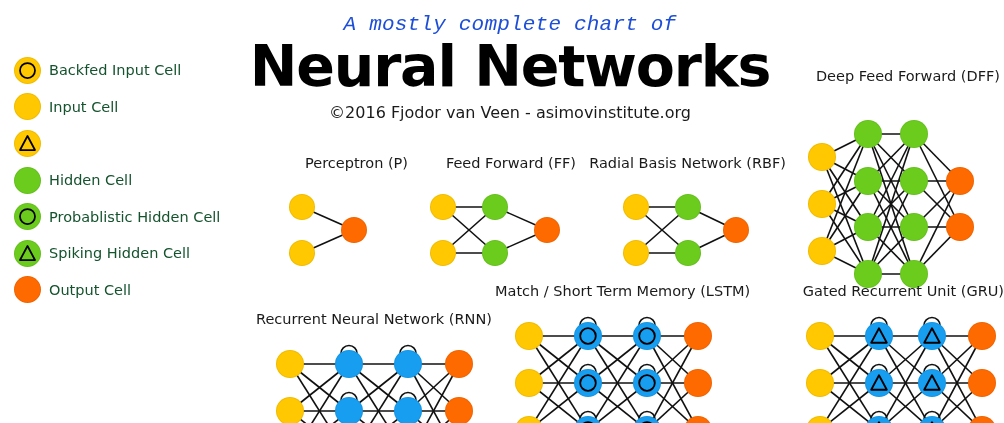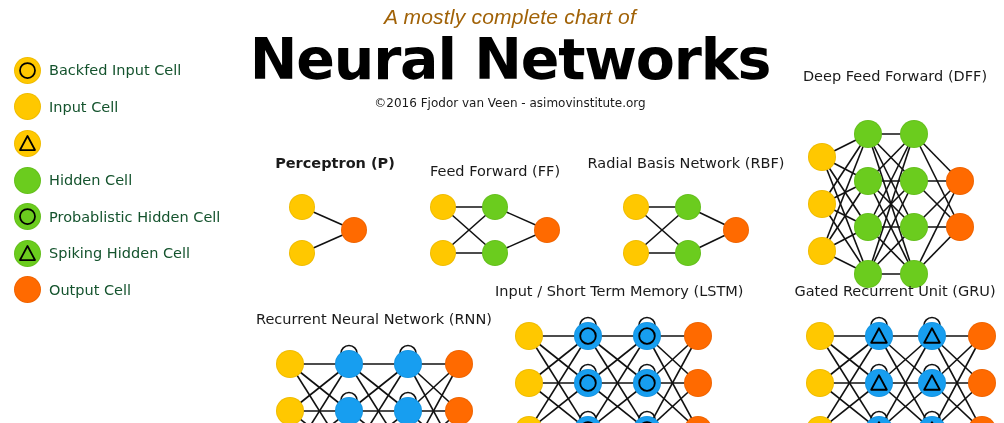--- a/index.html
+++ b/index.html
@@ -8,49 +8,49 @@
     background:#ffffff;
     font-family:"DejaVu Sans", sans-serif;
     overflow:hidden;
     position:relative;
   }
   #root{position:relative;width:1004px;height:423px;}
 
   
   .hdr{position:absolute;left:240px;top:0;width:540px;text-align:center;}
   .hdr-kicker{
-    font-style:italic;font-size:21px;color:#a16207;
-    font-family:Liberation Sans, sans-serif;letter-spacing:.2px;
-    margin-top:5px;
+    font-style:italic;font-size:21px;color:#1d4ed8;
+    font-family:Liberation Mono, monospace;letter-spacing:.2px;
+    margin-top:13px;
   }
   .hdr-title{
     font-size:57px;font-weight:bold;color:#000;line-height:1.02;
     font-family:"DejaVu Sans", sans-serif;letter-spacing:-1.2px;
     margin-top:1px;
   }
   .hdr-credit{
-    font-size:12px;color:#1a1a1a;margin-top:8px;
+    font-size:16px;color:#1a1a1a;margin-top:8px;
     font-family:"DejaVu Sans", sans-serif;
   }
 
   
   .legend{position:absolute;left:0;top:52px;width:240px;}
   .lg-row{height:36.6px;display:flex;align-items:center;}
   .lg-ico{width:27px;height:27px;margin-left:14px;flex:0 0 auto;position:relative;}
   .lg-lbl{margin-left:8px;font-size:14.5px;color:#14532d;white-space:nowrap;}
 
   
   .nd{position:absolute;border-radius:50%;box-sizing:border-box;}
   .glyph{position:absolute;left:0;top:0;width:100%;height:100%;}
 
   
   .diag{position:absolute;}
   .diag-title{
     position:absolute;font-size:14.5px;color:#1a1a1a;white-space:nowrap;
-    text-align:center;
+    text-align:right;
   }
   .canvas{position:absolute;}
   .edges{position:absolute;left:0;top:0;overflow:visible;}
 </style>
 </head>
 <body>
 
 <div id="root">
 
   <div class="hdr">
@@ -114,33 +114,33 @@
       <div class="lg-row">
         <div class="lg-ico">
           <div class="nd" style="width: 27px; height: 27px; background: rgb(255, 106, 0); border: 1px solid rgba(0, 0, 0, 0.06); position: absolute; left: 0px; top: 0px;"></div>
         </div>
         <div class="lg-lbl">Output Cell</div>
       </div>
     </div>
 
   <div id="diagrams">
       <div class="diag" style="left: 262px; top: 155px; width: 146px; height: 105px;">
-        <div class="diag-title" style="left: 0px; top: 0px; width: 146px; font-weight: bold;">Perceptron (P)</div>
+        <div class="diag-title" style="left: 0px; top: 0px; width: 146px;">Perceptron (P)</div>
         <div class="canvas" style="left: 0px; top: 30px; width: 146px; height: 75px;">
           <svg class="edges" width="146" height="75">
             <line x1="40" y1="22" x2="92" y2="45" stroke="#111111" stroke-width="1.6"></line>
             <line x1="40" y1="68" x2="92" y2="45" stroke="#111111" stroke-width="1.6"></line>
           </svg>
           <div class="nd" style="width: 26px; height: 26px; background: rgb(255, 200, 0); border: 1px solid rgba(0, 0, 0, 0.06); left: 27px; top: 9px;"></div>
           <div class="nd" style="width: 26px; height: 26px; background: rgb(255, 200, 0); border: 1px solid rgba(0, 0, 0, 0.06); left: 27px; top: 55px;"></div>
           <div class="nd" style="width: 26px; height: 26px; background: rgb(255, 106, 0); border: 1px solid rgba(0, 0, 0, 0.06); left: 79px; top: 32px;"></div>
         </div>
       </div>
       <div class="diag" style="left: 414px; top: 155px; width: 162px; height: 105px;">
-        <div class="diag-title" style="left: 0px; top: 0px; width: 162px; margin-top: 8px;">Feed Forward (FF)</div>
+        <div class="diag-title" style="left: 0px; top: 0px; width: 162px;">Feed Forward (FF)</div>
         <div class="canvas" style="left: 0px; top: 30px; width: 162px; height: 75px;">
           <svg class="edges" width="162" height="75">
             <line x1="29" y1="22" x2="81" y2="22" stroke="#111111" stroke-width="1.6"></line>
             <line x1="29" y1="22" x2="81" y2="68" stroke="#111111" stroke-width="1.6"></line>
             <line x1="29" y1="68" x2="81" y2="22" stroke="#111111" stroke-width="1.6"></line>
             <line x1="29" y1="68" x2="81" y2="68" stroke="#111111" stroke-width="1.6"></line>
             <line x1="81" y1="22" x2="133" y2="45" stroke="#111111" stroke-width="1.6"></line>
             <line x1="81" y1="68" x2="133" y2="45" stroke="#111111" stroke-width="1.6"></line>
           </svg>
           <div class="nd" style="width: 26px; height: 26px; background: rgb(255, 200, 0); border: 1px solid rgba(0, 0, 0, 0.06); left: 16px; top: 9px;"></div>
@@ -270,21 +270,21 @@
           <div class="nd" style="width: 28px; height: 28px; background: rgb(23, 158, 240); border: 1px solid rgba(0, 0, 0, 0.06); left: 79px; top: 109px;"></div>
           <div class="nd" style="width: 28px; height: 28px; background: rgb(23, 158, 240); border: 1px solid rgba(0, 0, 0, 0.06); left: 138px; top: 15px;"></div>
           <div class="nd" style="width: 28px; height: 28px; background: rgb(23, 158, 240); border: 1px solid rgba(0, 0, 0, 0.06); left: 138px; top: 62px;"></div>
           <div class="nd" style="width: 28px; height: 28px; background: rgb(23, 158, 240); border: 1px solid rgba(0, 0, 0, 0.06); left: 138px; top: 109px;"></div>
           <div class="nd" style="width: 28px; height: 28px; background: rgb(255, 106, 0); border: 1px solid rgba(0, 0, 0, 0.06); left: 189px; top: 15px;"></div>
           <div class="nd" style="width: 28px; height: 28px; background: rgb(255, 106, 0); border: 1px solid rgba(0, 0, 0, 0.06); left: 189px; top: 62px;"></div>
           <div class="nd" style="width: 28px; height: 28px; background: rgb(255, 106, 0); border: 1px solid rgba(0, 0, 0, 0.06); left: 189px; top: 109px;"></div>
         </div>
       </div>
       <div class="diag" style="left: 495px; top: 283px; width: 230px; height: 140px;">
-        <div class="diag-title" style="left: 0px; top: 0px; width: 230px;">Input / Short Term Memory (LSTM)</div>
+        <div class="diag-title" style="left: 0px; top: 0px; width: 230px;">Match / Short Term Memory (LSTM)</div>
         <div class="canvas" style="left: 0px; top: 24px; width: 230px; height: 116px;">
           <svg class="edges" width="230" height="116">
             <line x1="34" y1="29" x2="93" y2="29" stroke="#111111" stroke-width="1.6"></line>
             <line x1="34" y1="29" x2="93" y2="76" stroke="#111111" stroke-width="1.6"></line>
             <line x1="34" y1="29" x2="93" y2="123" stroke="#111111" stroke-width="1.6"></line>
             <line x1="34" y1="76" x2="93" y2="29" stroke="#111111" stroke-width="1.6"></line>
             <line x1="34" y1="76" x2="93" y2="76" stroke="#111111" stroke-width="1.6"></line>
             <line x1="34" y1="76" x2="93" y2="123" stroke="#111111" stroke-width="1.6"></line>
             <line x1="34" y1="123" x2="93" y2="29" stroke="#111111" stroke-width="1.6"></line>
             <line x1="34" y1="123" x2="93" y2="76" stroke="#111111" stroke-width="1.6"></line>

